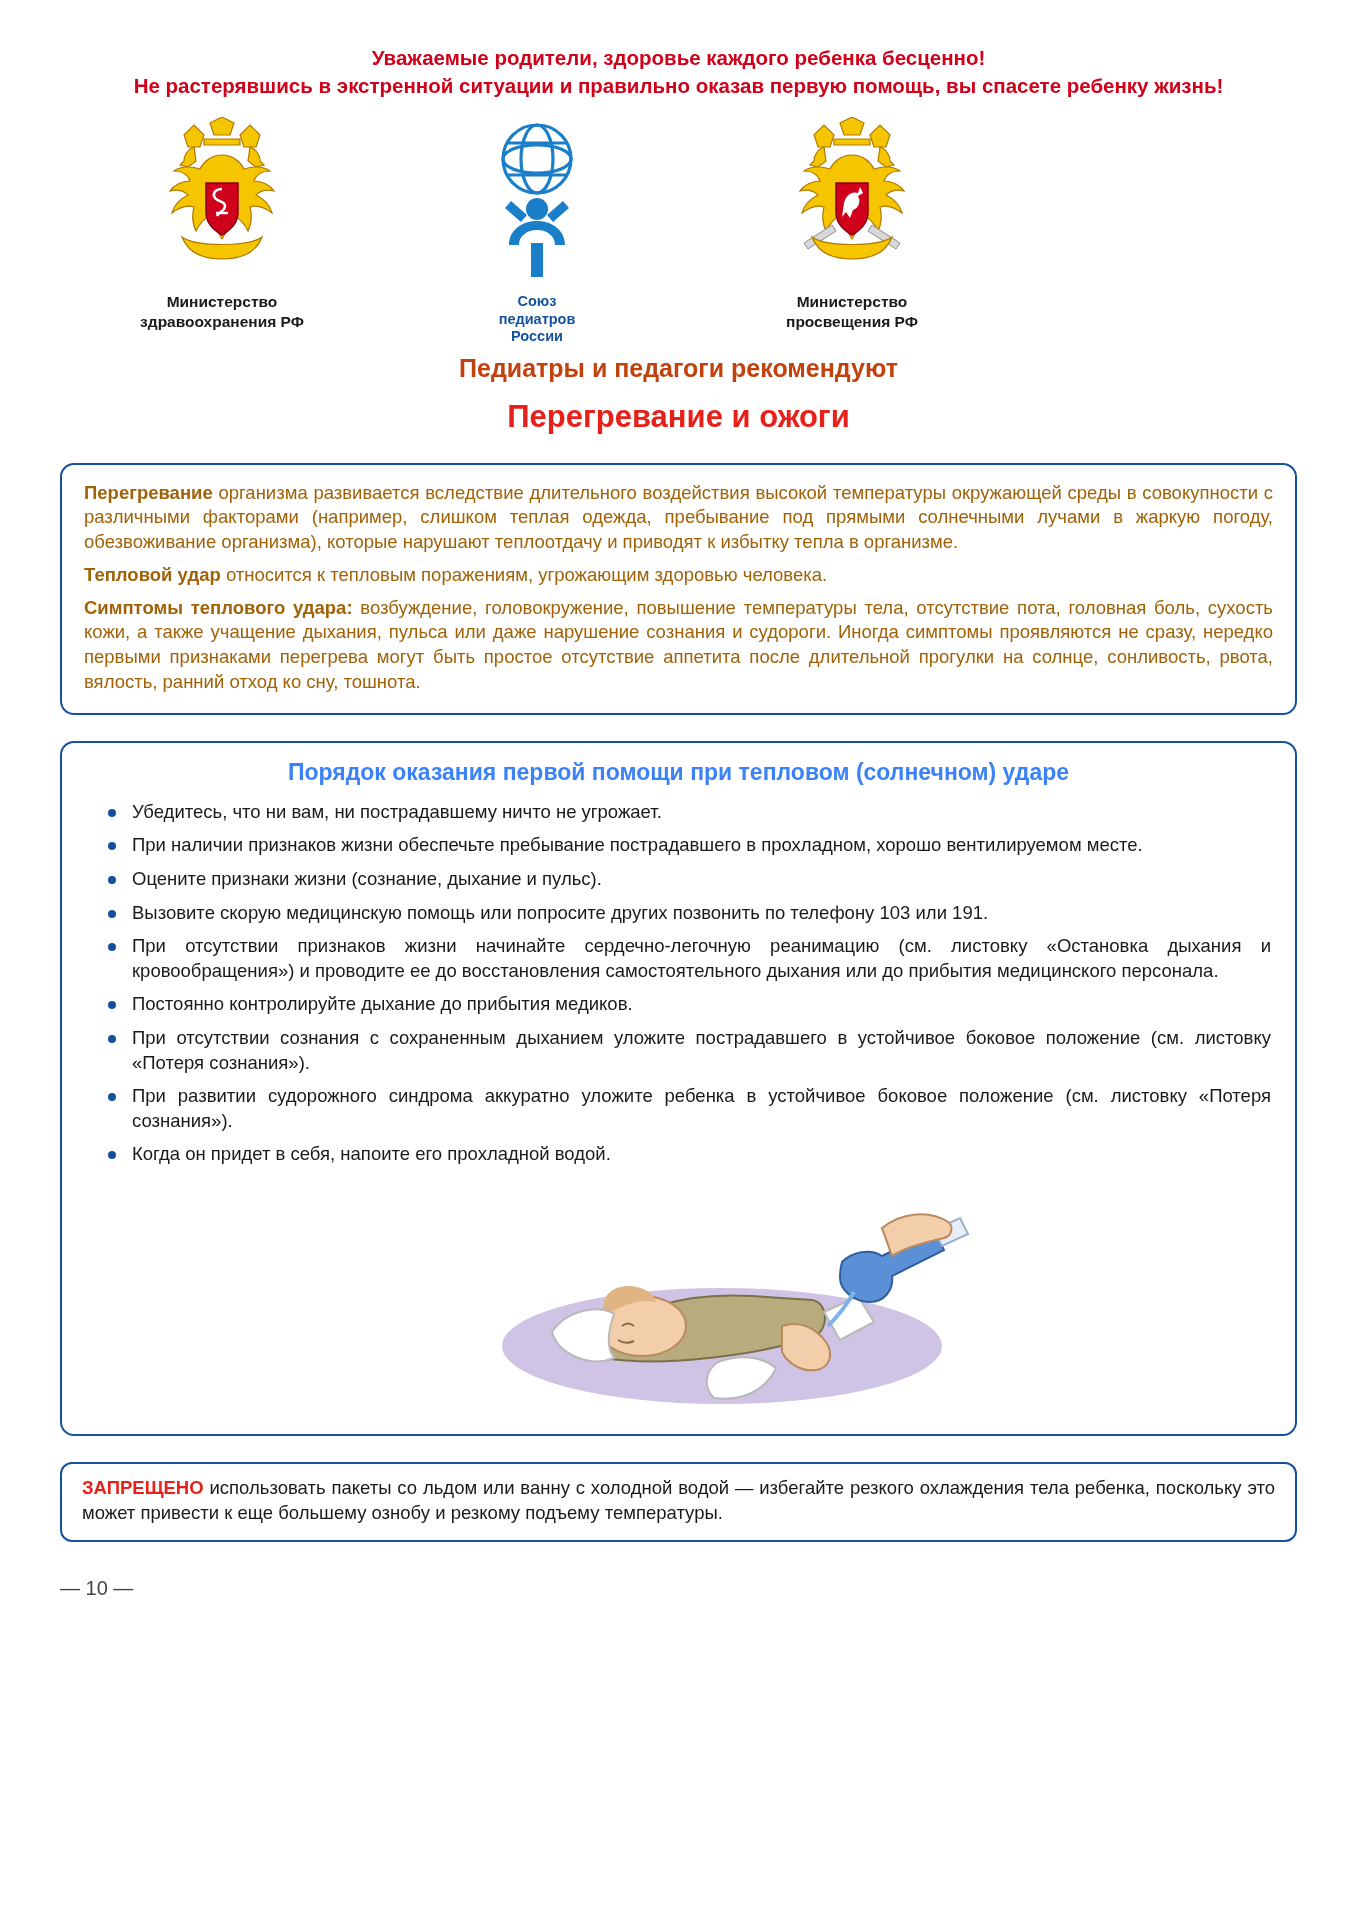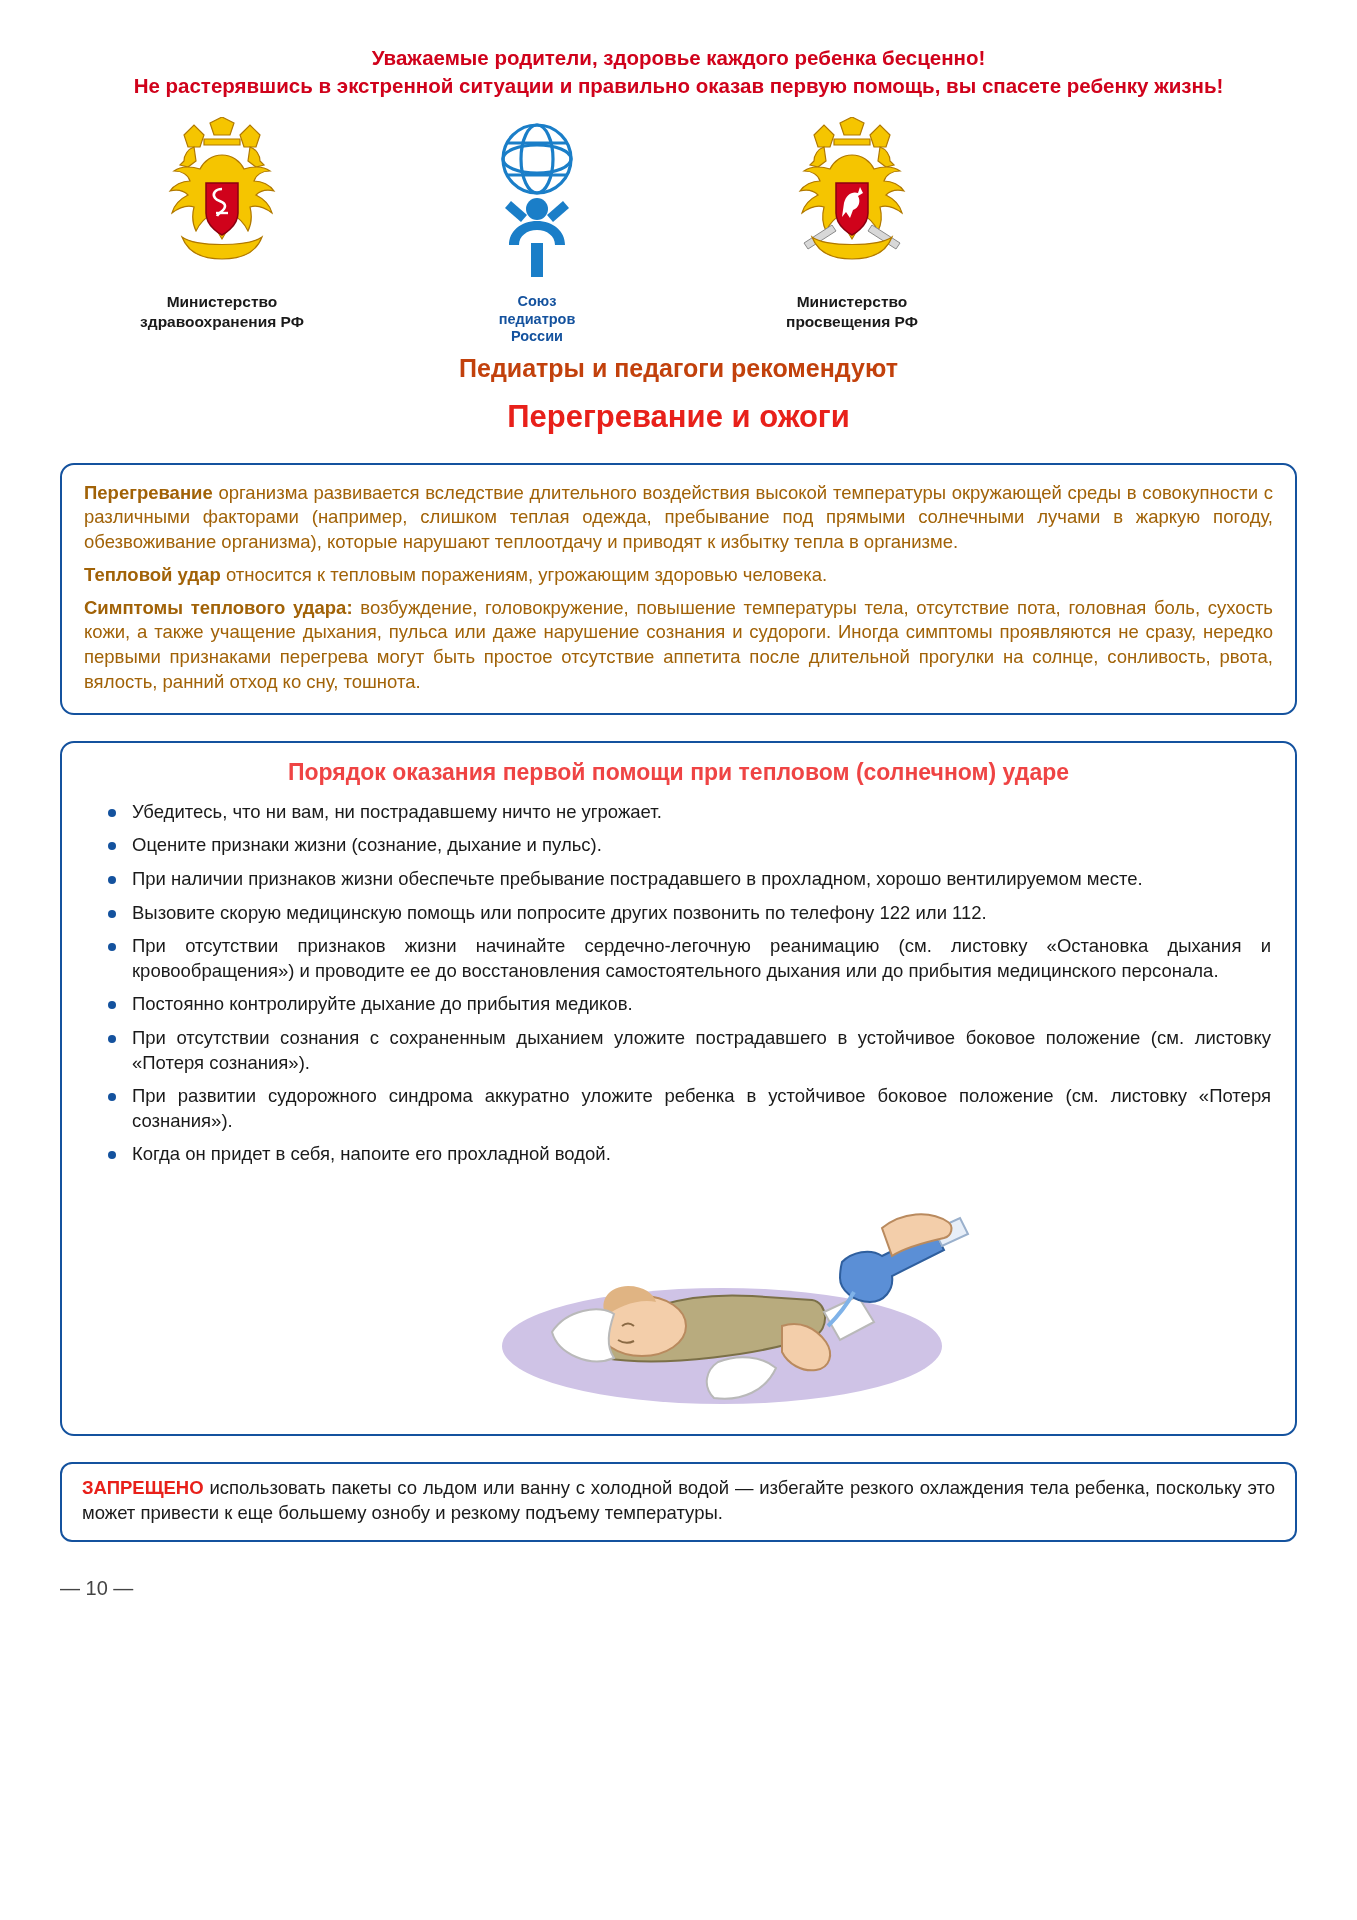--- a/index.html
+++ b/index.html
@@ -98,21 +98,21 @@
   .b { font-weight: bold; }
 
   .box-order {
     margin-top: 26px;
     padding: 16px 20px 10px 20px;
   }
   .order-title {
     text-align: center;
     font-weight: bold;
     font-size: 23px;
-    color: #ef4444;
+    color: #3b82f6;
     margin-bottom: 14px;
   }
   ul.steps {
     list-style: none;
     margin: 0;
     padding: 0 4px 0 18px;
   }
   ul.steps li {
     position: relative;
     padding-left: 32px;
@@ -273,23 +273,23 @@
     </p>
     <p class="intro-p">
       <span class="b">Симптомы теплового удара:</span><span> возбуждение, головокружение, повышение температуры тела, отсутствие пота, головная боль, сухость кожи, а также учащение дыхания, пульса или даже нарушение сознания и судороги. Иногда симптомы проявляются не сразу, нередко первыми признаками перегрева могут быть простое отсутствие аппетита после длительной прогулки на солнце, сонливость, рвота, вялость, ранний отход ко сну, тошнота.</span>
     </p>
   </div>
 
   <div class="box box-order">
     <div class="order-title">Порядок оказания первой помощи при тепловом (солнечном) ударе</div>
     <ul class="steps">
       <li>Убедитесь, что ни вам, ни пострадавшему ничто не угрожает.</li>
+      <li>При наличии признаков жизни обеспечьте пребывание пострадавшего в прохладном, хорошо вентилируемом месте.</li>
       <li>Оцените признаки жизни (сознание, дыхание и пульс).</li>
-      <li>При наличии признаков жизни обеспечьте пребывание пострадавшего в прохладном, хорошо вентилируемом месте.</li>
-      <li>Вызовите скорую медицинскую помощь или попросите других позвонить по телефону 122 или 112.</li>
+      <li>Вызовите скорую медицинскую помощь или попросите других позвонить по телефону 103 или 191.</li>
       <li>При отсутствии признаков жизни начинайте сердечно-легочную реанимацию (см. листовку «Остановка дыхания и кровообращения») и проводите ее до восстановления самостоятельного дыхания или до прибытия медицинского персонала.</li>
       <li>Постоянно контролируйте дыхание до прибытия медиков.</li>
       <li>При отсутствии сознания с сохраненным дыханием уложите пострадавшего в устойчивое боковое положение (см. листовку «Потеря сознания»).</li>
       <li>При развитии судорожного синдрома аккуратно уложите ребенка в устойчивое боковое положение (см. листовку «Потеря сознания»).</li>
       <li>Когда он придет в себя, напоите его прохладной водой.</li>
     </ul>
 
     <div class="illustration">
       <svg width="1180" height="248" viewBox="0 0 1180 248" aria-hidden="true">
 

